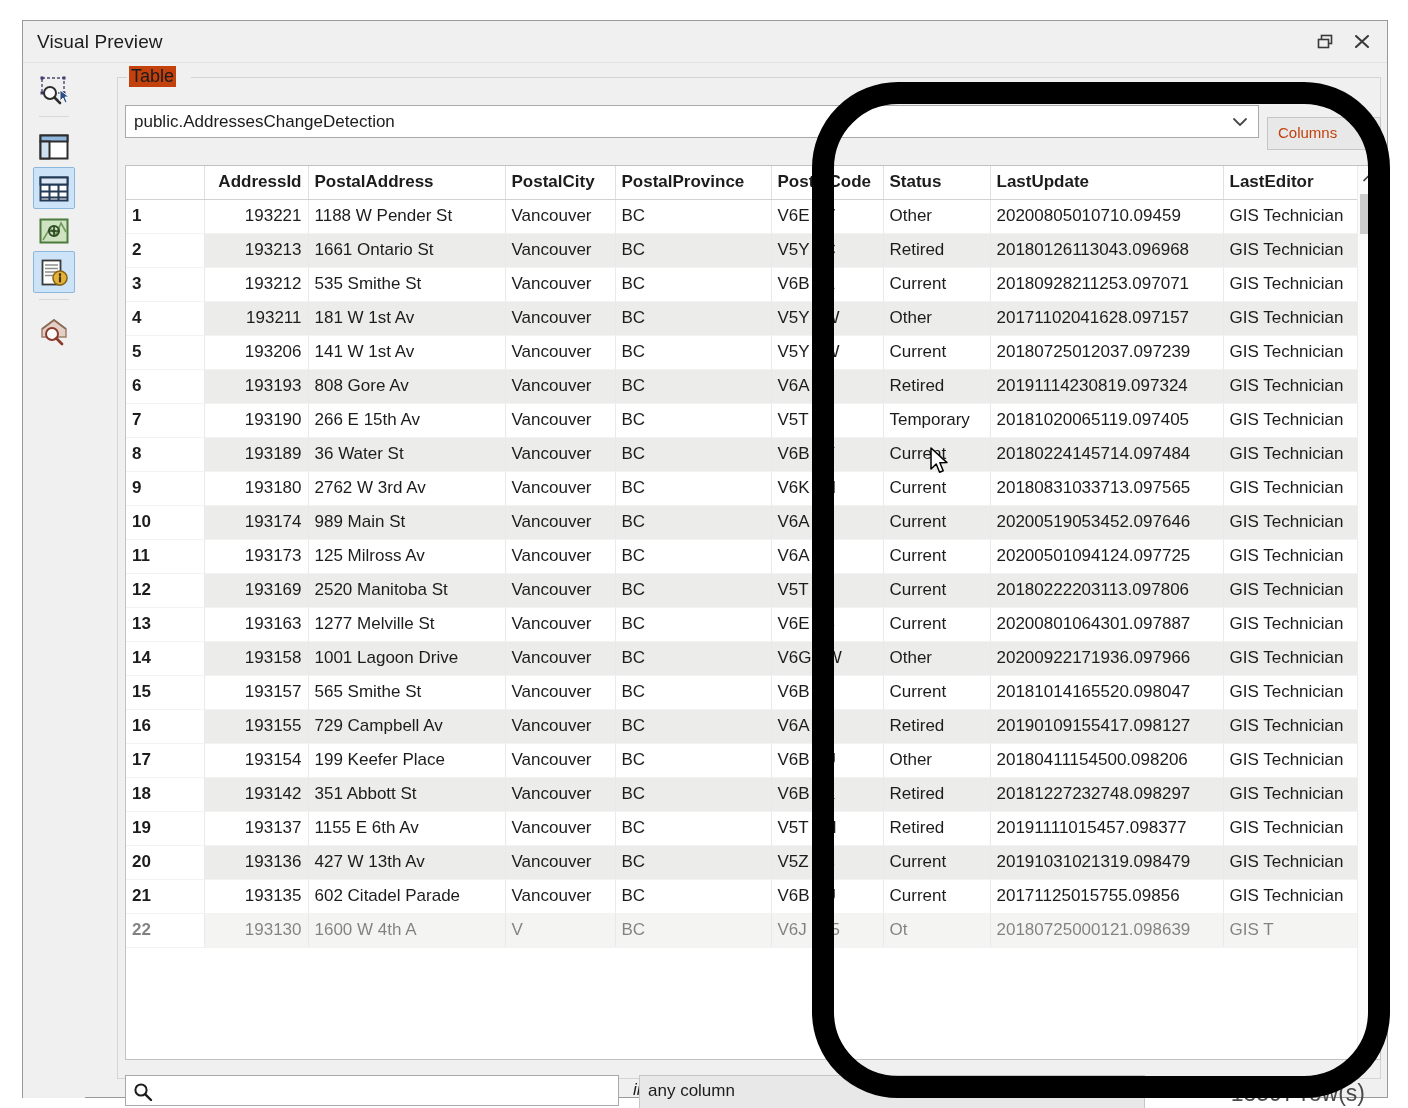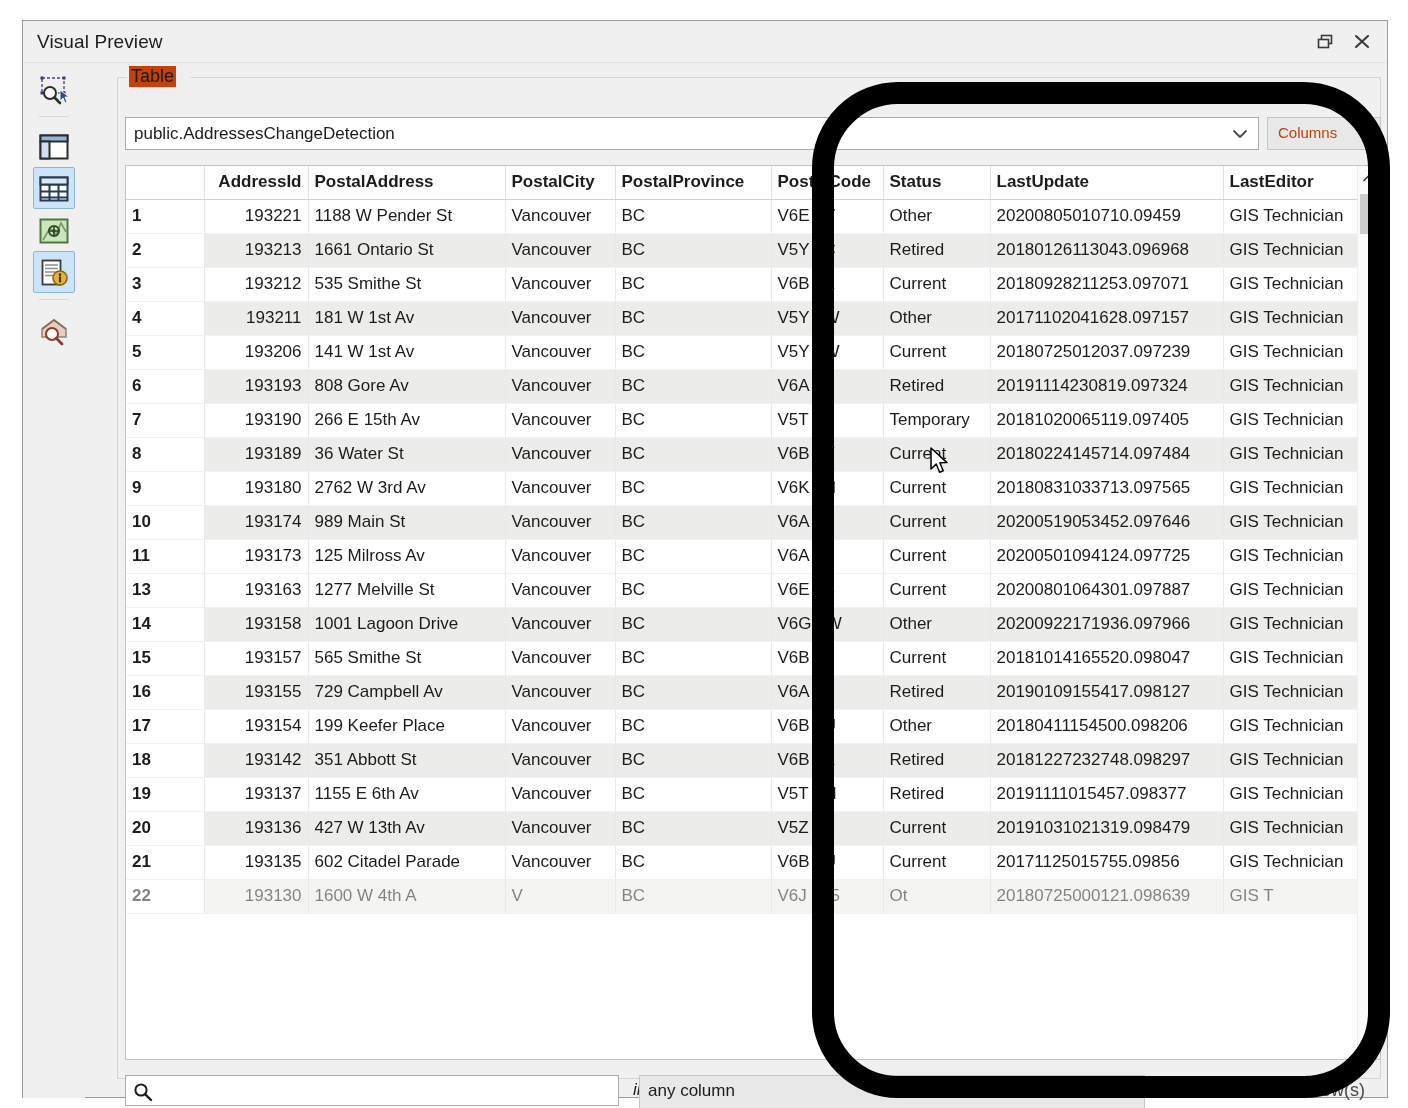--- a/index.html
+++ b/index.html
@@ -132,21 +132,21 @@
     color: #1c1c1c;
     background: #c2410c;
     padding: 0 2px;
     white-space: nowrap;
   }
 
   
   #combo-table {
     position: absolute;
     left: 102px;
-    top: 96px;
+    top: 84px;
     width: 1134px;
     height: 33px;
     background: #ffffff;
     border: 1px solid #a9a9a9;
     box-sizing: border-box;
   }
   #combo-table-value {
     position: absolute;
     left: 8px;
     top: 6px;
@@ -325,21 +325,21 @@
   }
   #combo-column-arrow {
     position: absolute;
     right: 10px;
     top: 7px;
   }
   #rowcount {
     position: absolute;
     right: 22px;
     top: 1059px;
-    font-size: 18px;
+    font-size: 23px;
     color: #4a4a4a;
     white-space: nowrap;
   }
 
   
   #cursor {
     position: absolute;
     left: 930px;
     top: 447px;
     pointer-events: none;
@@ -611,20 +611,31 @@
             <td class="rowhdr">11</td>
             <td class="num">193173</td>
             <td>125 Milross Av</td>
             <td>Vancouver</td>
             <td>BC</td>
             <td>V6A 6P</td>
             <td>Current</td>
             <td>20200501094124.097725</td>
             <td>GIS Technician</td>
           </tr>
+          <tr class="alt">
+            <td class="rowhdr">12</td>
+            <td class="num">193169</td>
+            <td>2520 Manitoba St</td>
+            <td>Vancouver</td>
+            <td>BC</td>
+            <td>V5T 8D</td>
+            <td>Current</td>
+            <td>20180222203113.097806</td>
+            <td>GIS Technician</td>
+          </tr>
           <tr>
             <td class="rowhdr">13</td>
             <td class="num">193163</td>
             <td>1277 Melville St</td>
             <td>Vancouver</td>
             <td>BC</td>
             <td>V6E 7B</td>
             <td>Current</td>
             <td>20200801064301.097887</td>
             <td>GIS Technician</td>

